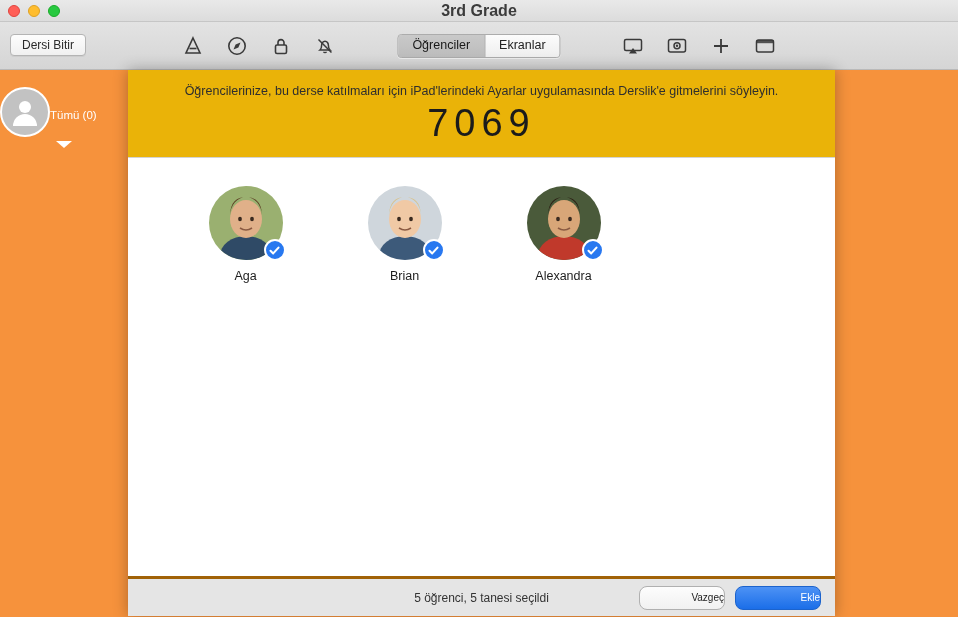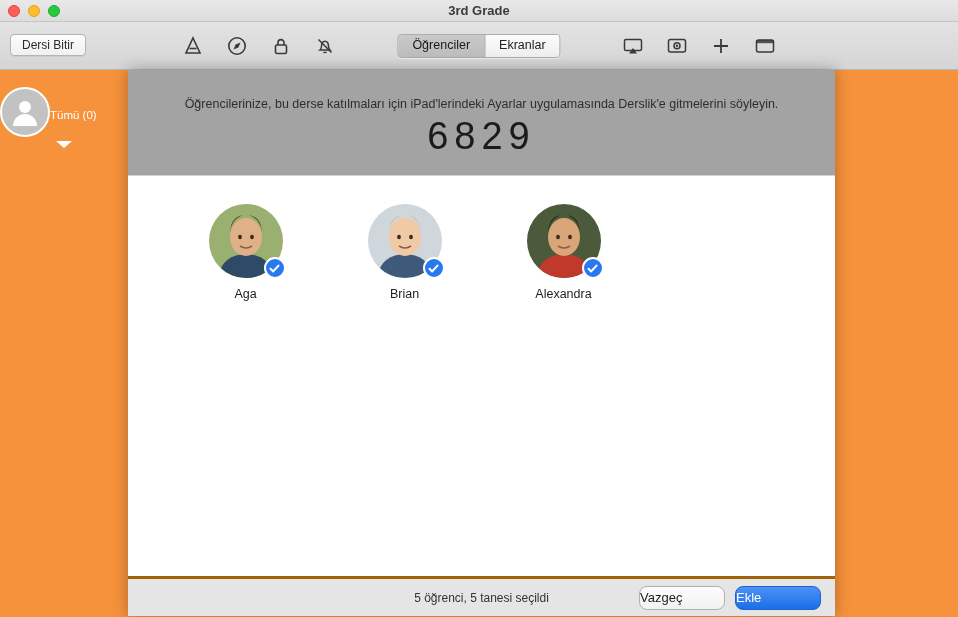--- a/index.html
+++ b/index.html
@@ -25,21 +25,21 @@
   .traffic {
     position: absolute; left: 8px; top: 5px;
     display: flex; gap: 8px;
   }
   .dot { width: 12px; height: 12px; border-radius: 50%; }
   .dot.red    { background: #ff5f57; border: 0.5px solid #e0443e; }
   .dot.yellow { background: #ffbd2e; border: 0.5px solid #dea123; }
   .dot.green  { background: #28c940; border: 0.5px solid #1aab29; }
   .win-title {
     text-align: center;
-    font-size: 13px;
+    font-size: 16px;
     color: #3b3b3b;
     line-height: 22px;
     font-weight: bold;
   }
   
   .toolbar {
     position: relative;
     height: 48px;
     background: linear-gradient(#e3e3e3, #d5d5d5);
     border-bottom: 1px solid #b9b9b9;
@@ -124,26 +124,26 @@
   
   .sheet {
     position: absolute;
     left: 128px; top: 0;
     width: 707px; height: 546px;
     background: #ffffff;
     box-shadow: 0 0 14px rgba(0,0,0,0.3);
     display: flex; flex-direction: column;
   }
   .sheet-header {
-    height: 106px;
-    background: #a3a3a3;
+    height: 88px;
+    background: #eab308;
     border-bottom: 1px solid #d3d3d3;
     display: flex; flex-direction: column;
     align-items: center;
-    padding-top: 27px;
+    padding-top: 14px;
   }
   .sheet-instruction {
     font-size: 12.5px;
     color: #2e2e2e;
     text-align: center;
   }
   .sheet-code {
     margin-top: 4px;
     font-size: 38px;
     letter-spacing: 6px;
@@ -199,23 +199,23 @@
     position: absolute; left: 50%; transform: translateX(-50%);
     font-size: 12px; color: #333;
   }
   .footer-buttons {
     position: absolute; right: 14px;
     display: flex; gap: 10px;
   }
   .btn {
     height: 24px; min-width: 86px;
     border-radius: 8px;
-    font-size: 13px;
+    font-size: 10px;
     line-height: 22px;
-    text-align: left;
+    text-align: right;
     border: 1px solid #b0b0b0;
     background: linear-gradient(#fdfdfd, #f1f1f1);
     color: #1d1d1d;
   }
   .btn.primary {
     background: linear-gradient(#4d92f5, #1b6ee8);
     border: 1px solid #1c63cc;
     color: #ffffff;
   }
 </style>
@@ -309,21 +309,21 @@
         </div>
         <div class="side-label">Tümü (0)</div>
         <div class="side-caret"></div>
       </div>
     </div>
 
     <div class="sheet">
 
       <div class="sheet-header">
         <div class="sheet-instruction">Öğrencilerinize, bu derse katılmaları için iPad'lerindeki Ayarlar uygulamasında Derslik'e gitmelerini söyleyin.</div>
-        <div class="sheet-code">6829</div>
+        <div class="sheet-code">7069</div>
       </div>
 
       <div class="sheet-grid" id="student-grid">
           <div class="student">
             <div class="avatar-wrap">
               <div class="avatar">
                 <svg width="74" height="74" viewBox="0 0 74 74">
                   <rect width="74" height="74" fill="#9ab070"></rect>
                   <ellipse cx="37" cy="70" rx="26" ry="20" fill="#2f4a66"></ellipse>
                   <ellipse cx="37" cy="33" rx="16" ry="19" fill="#e0b089"></ellipse>

